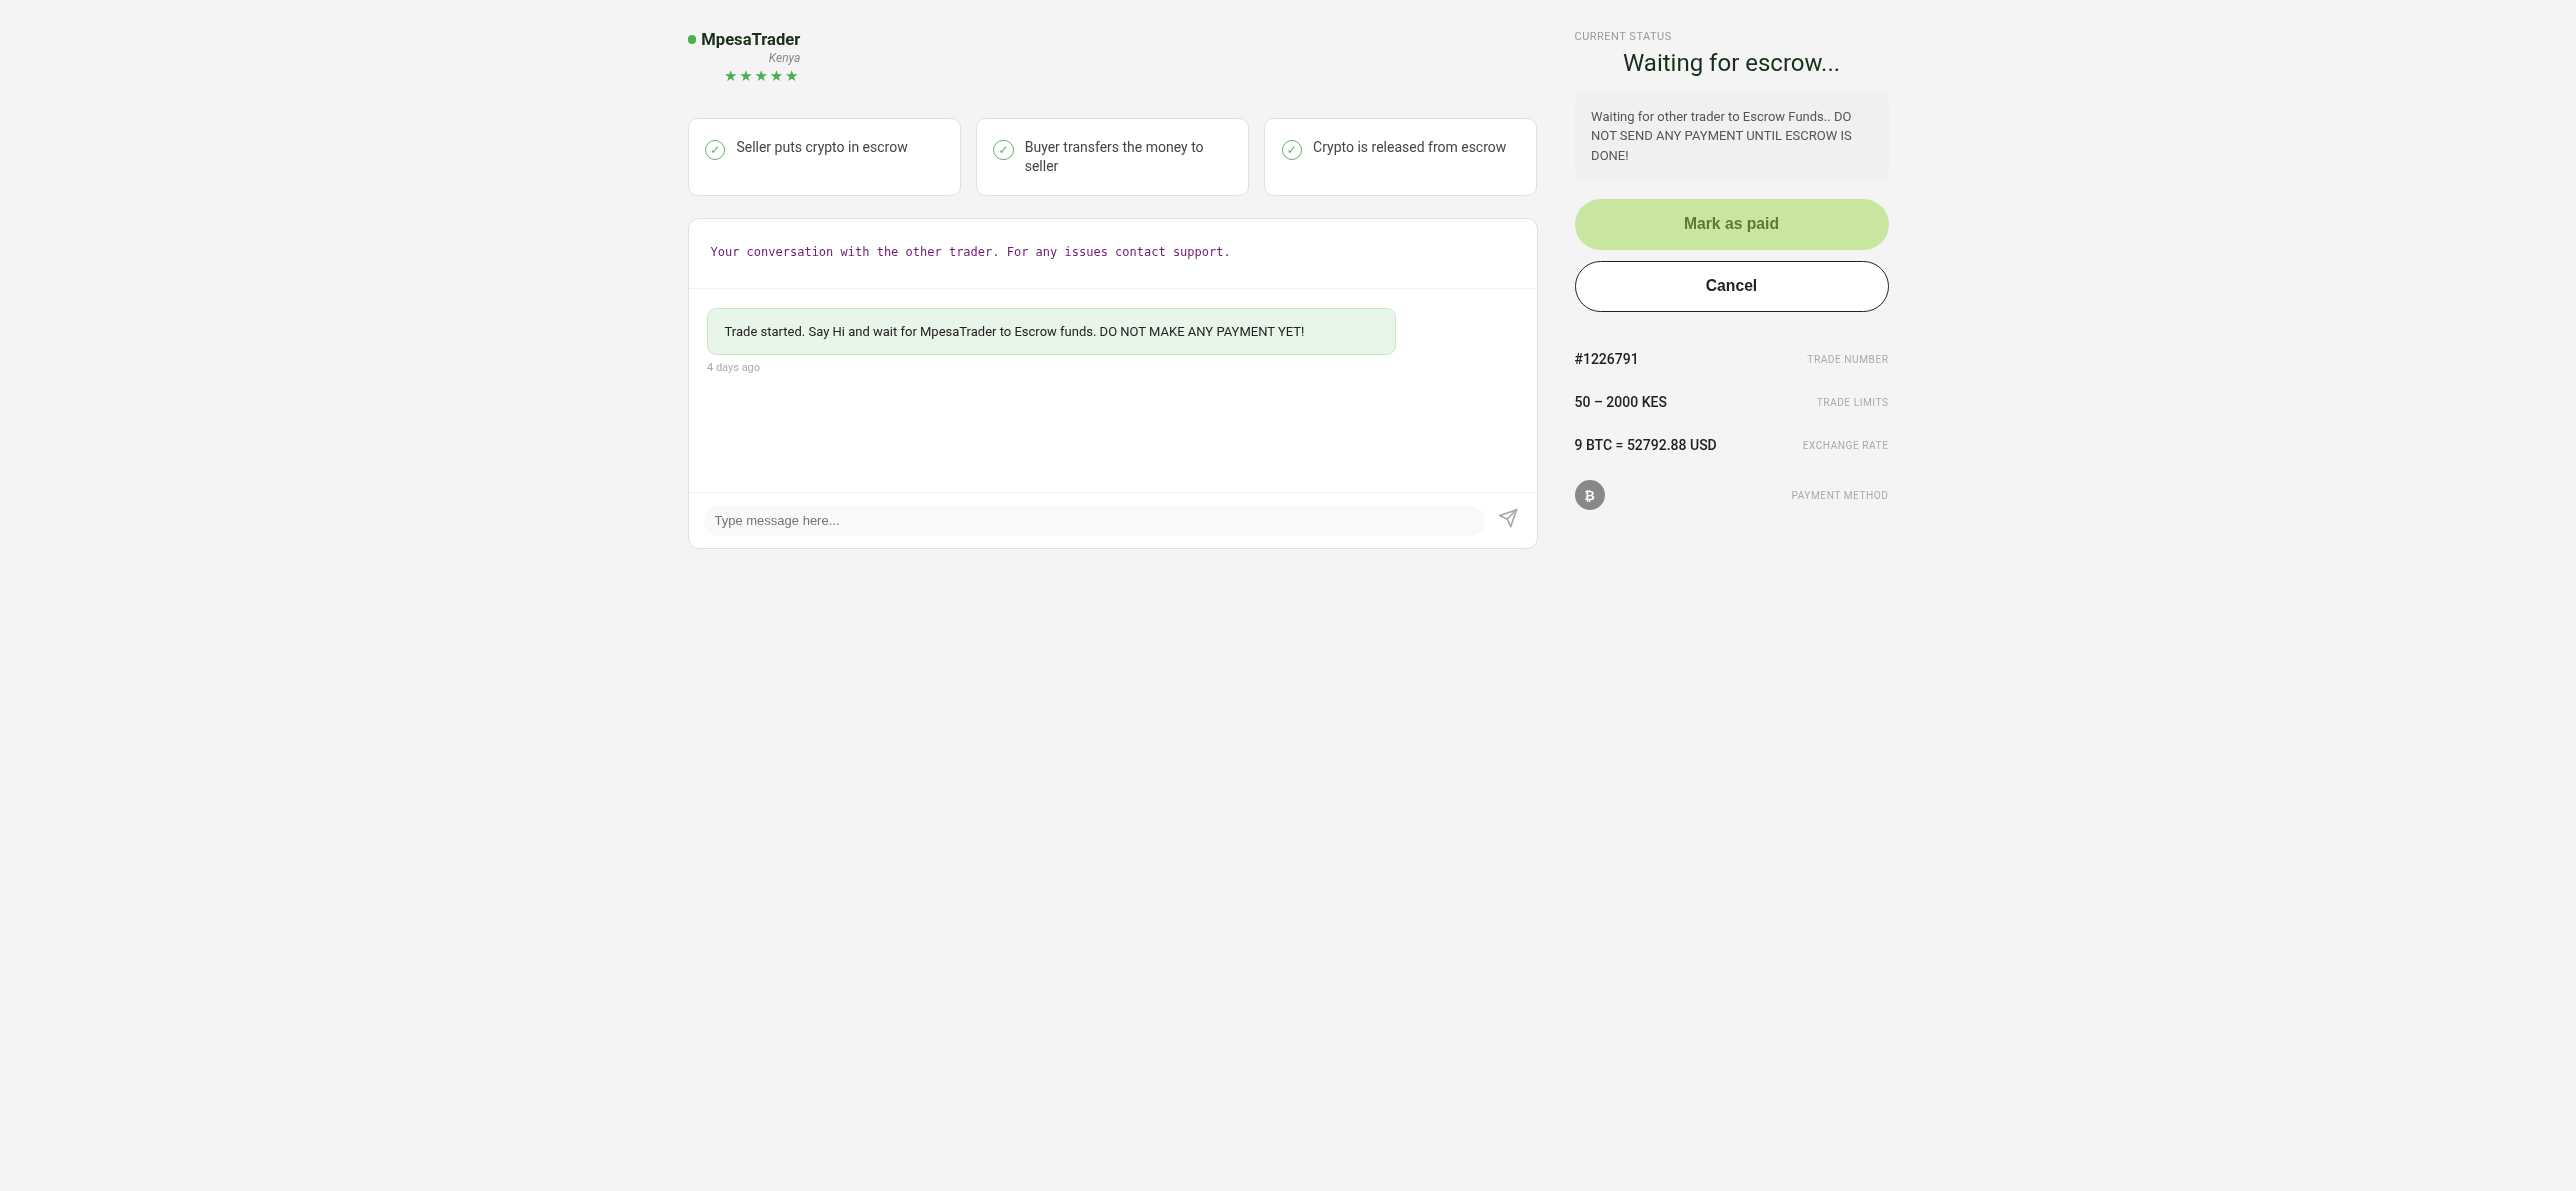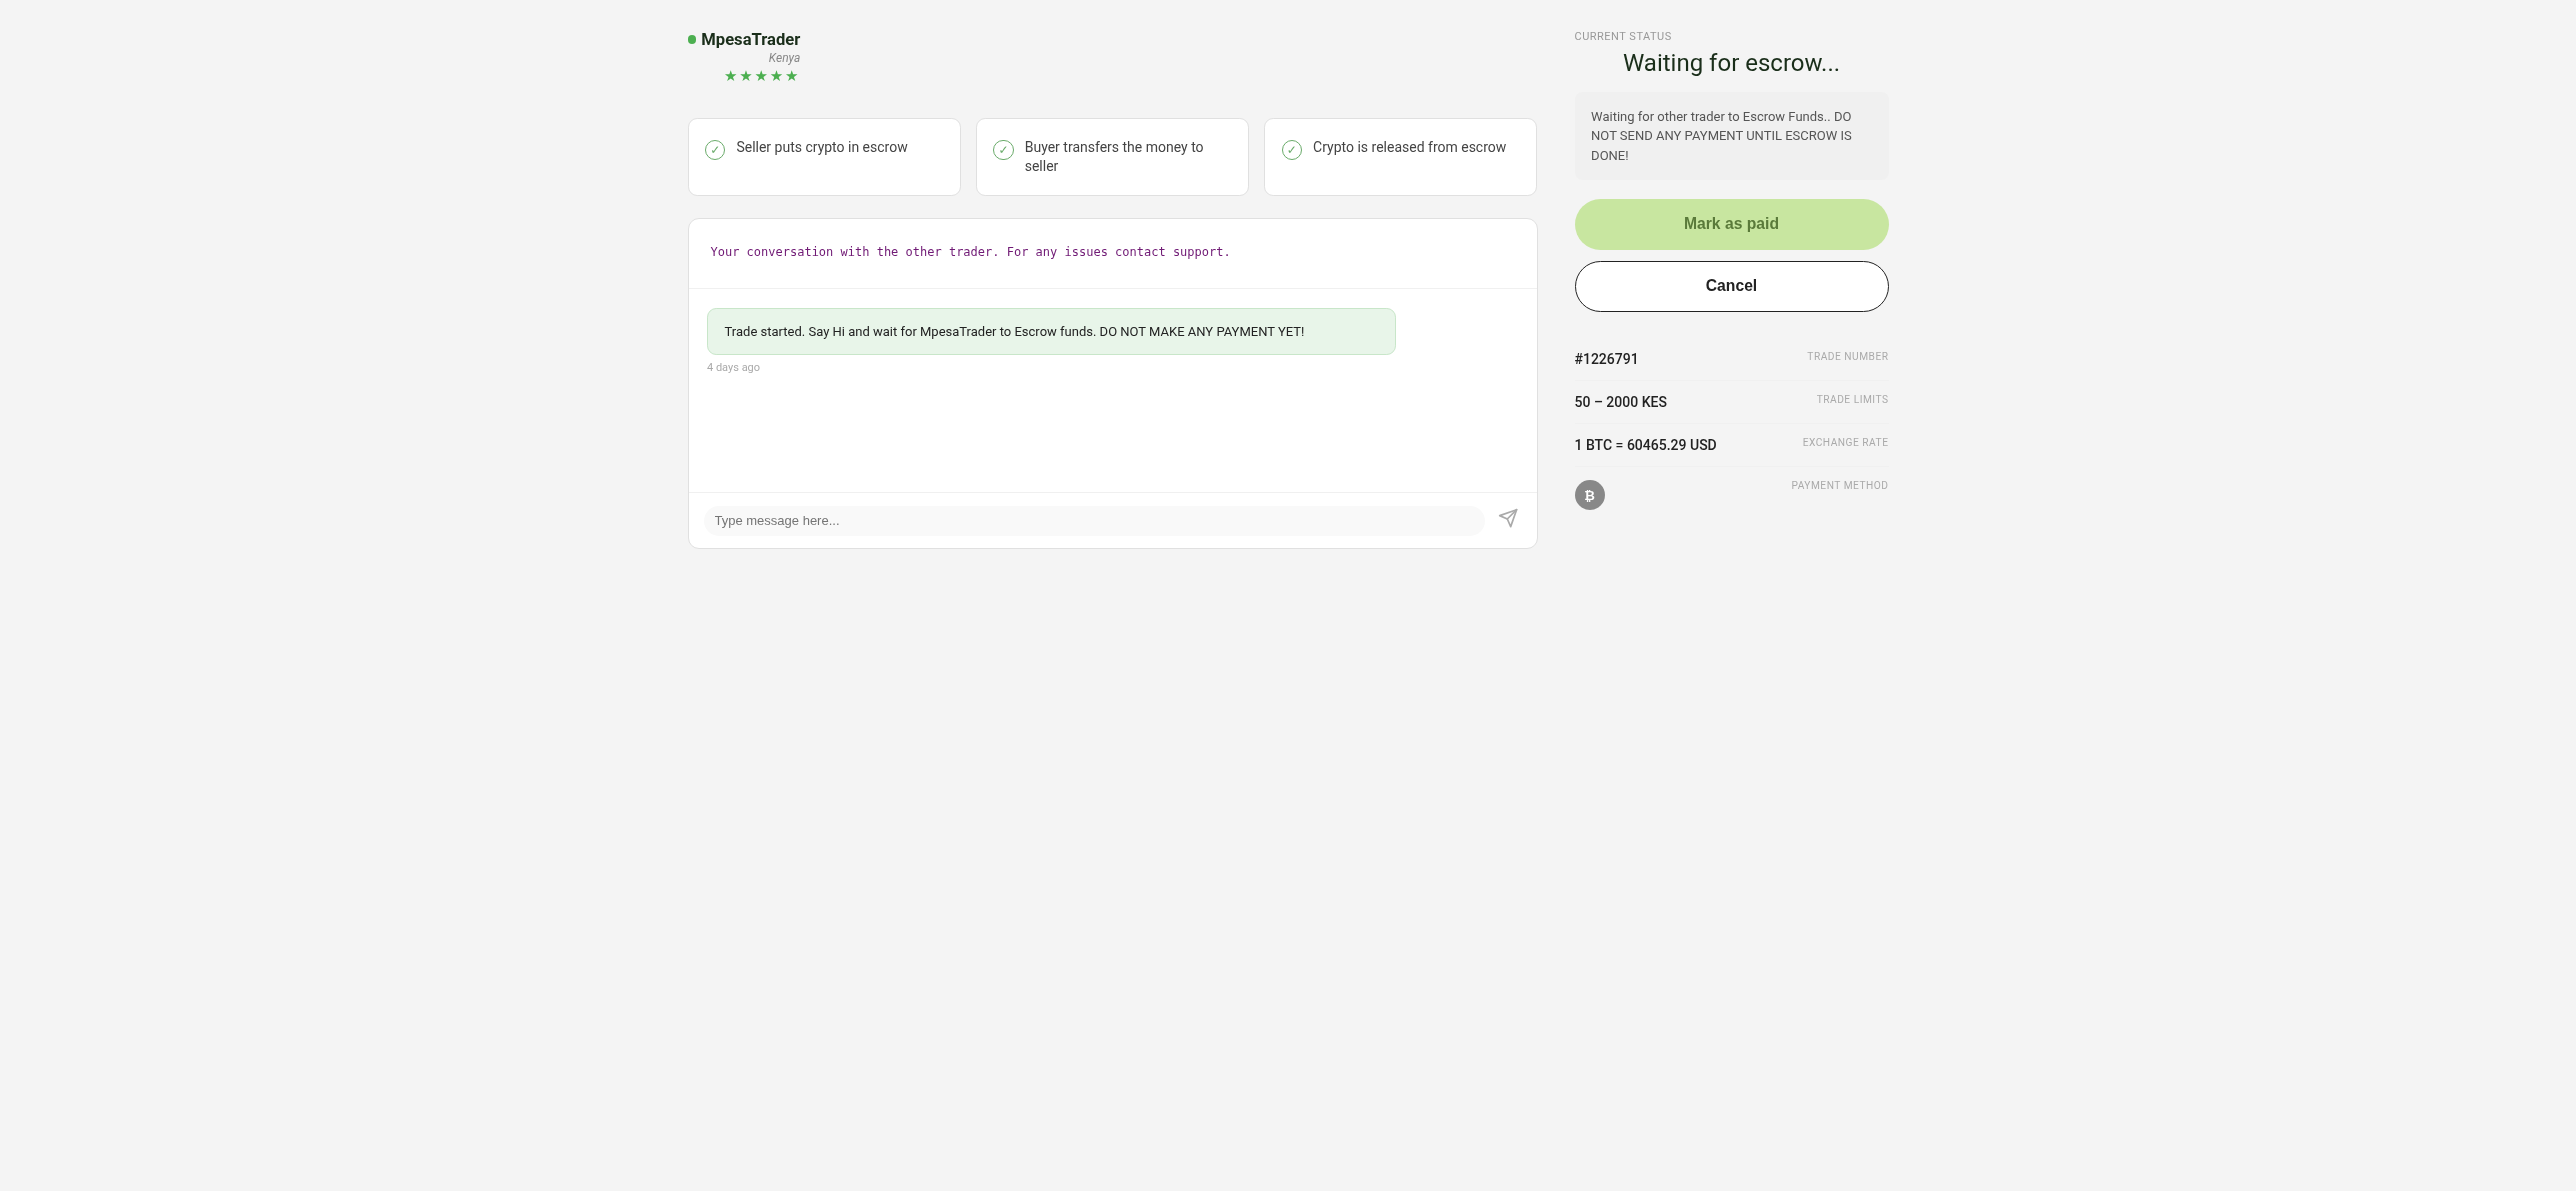--- a/index.html
+++ b/index.html
@@ -191,20 +191,21 @@
       font-size: 15.7px;
       font-weight: 600;
       cursor: pointer;
       margin-bottom: 26px;
     }
 
     
     .trade-info-row {
       display: flex;
       justify-content: space-between;
+      align-items: center;
       padding: 13px 0;
       border-bottom: 0.9px solid #f0f0f0;
     }
     .trade-info-row:last-child {
       border-bottom: none;
     }
     .trade-info-value {
       font-size: 14px;
       color: #222;
       font-weight: 500;
@@ -330,21 +331,21 @@
     
     <div class="trade-info-row">
       <span class="trade-info-value">#1226791</span>
       <span class="trade-info-label">TRADE NUMBER</span>
     </div>
     <div class="trade-info-row">
       <span class="trade-info-value">50 – 2000 KES</span>
       <span class="trade-info-label">TRADE LIMITS</span>
     </div>
     <div class="trade-info-row">
-      <span class="trade-info-value">1 BTC = 60465.29 USD</span>
+      <span class="trade-info-value">9 BTC = 52792.88 USD</span>
       <span class="trade-info-label">EXCHANGE RATE</span>
     </div>
     <div class="trade-info-row">
       <div class="payment-icon">₿</div>
       <span class="trade-info-label">PAYMENT METHOD</span>
     </div>
   </div>
 
 </div>
 

